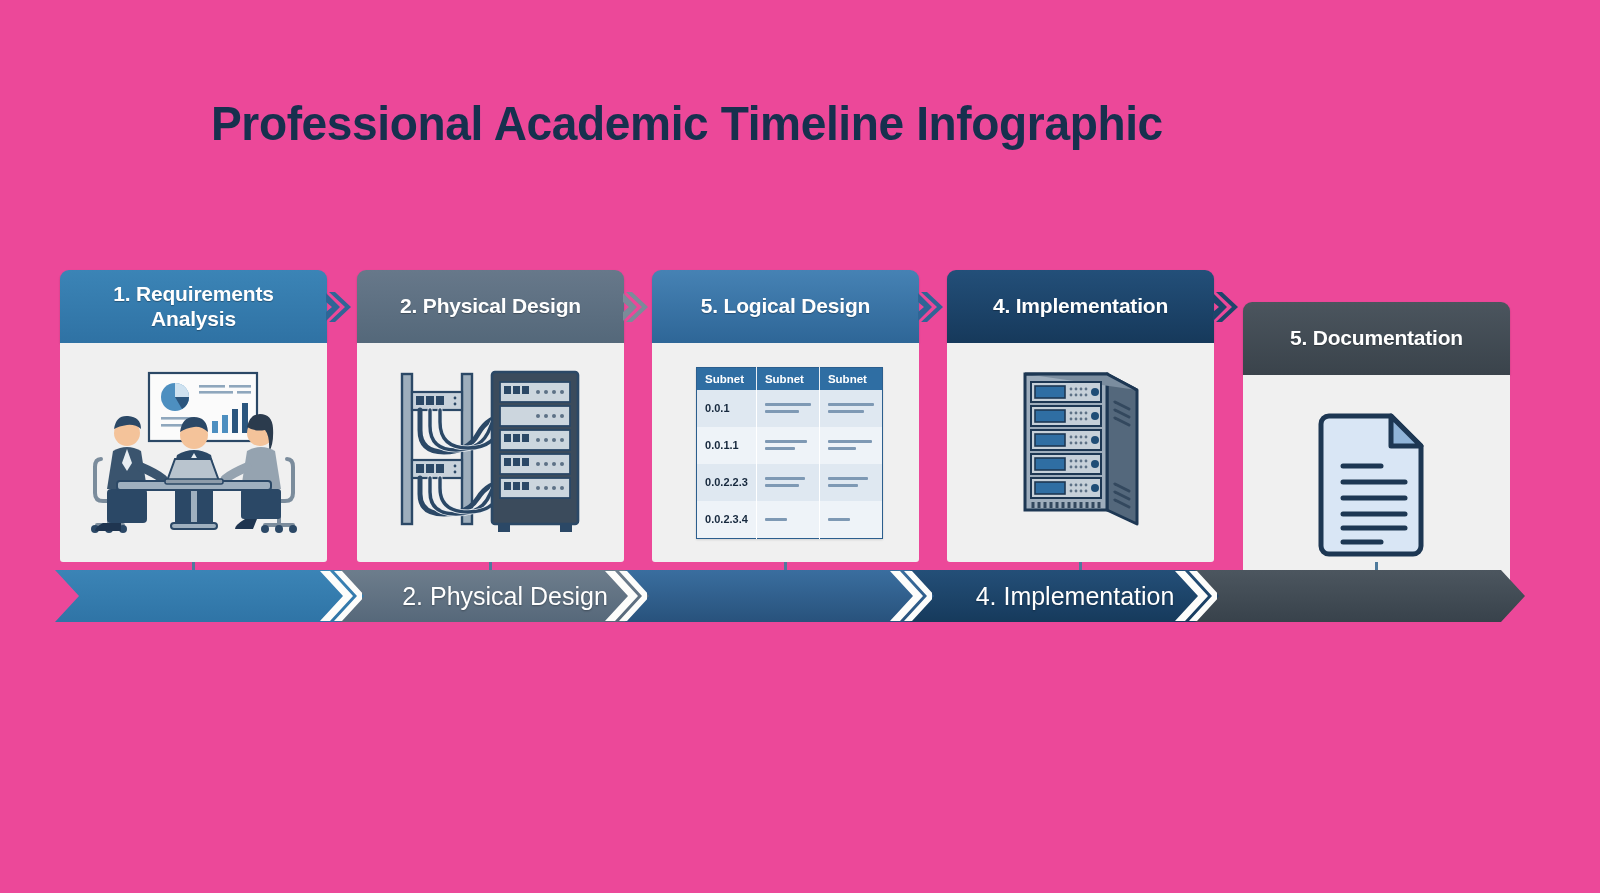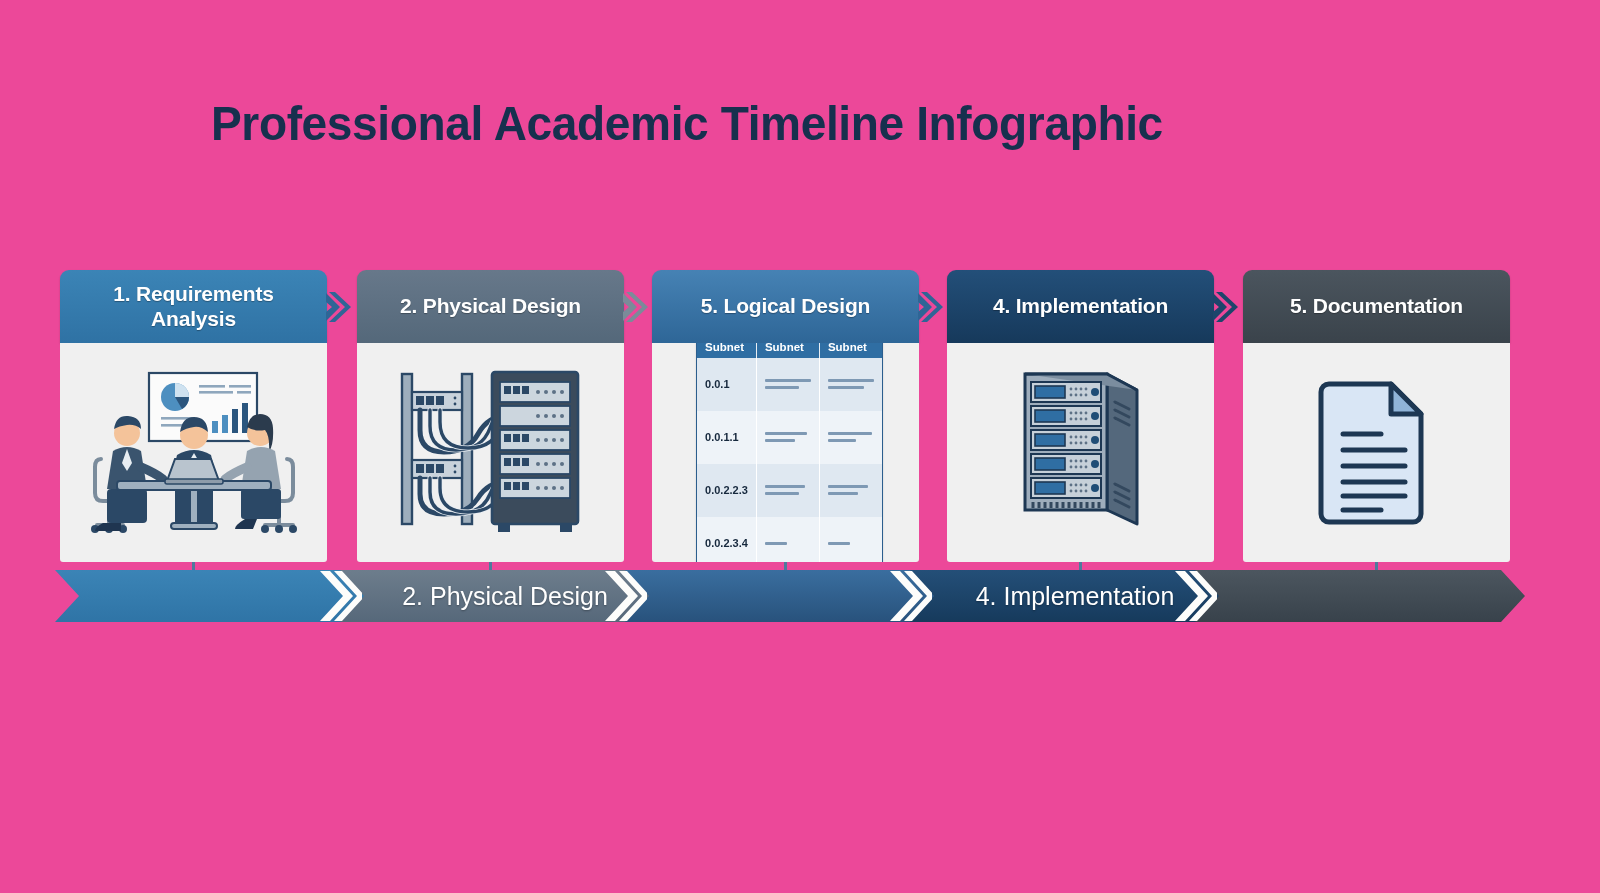--- a/index.html
+++ b/index.html
@@ -143,21 +143,21 @@
     font-weight: bold;
     padding: 5px 8px;
     border-right: 1.5px solid #e9eef3;
     text-align: left;
     font-family: "Liberation Sans", sans-serif;
   }
   .tbl th:last-child { border-right: none; }
   .tbl td {
     font-size: 11px;
     color: #16283d;
-    padding: 20px 8px;
+    padding: 12px 8px;
     border-right: 1.5px solid #ffffff;
     font-weight: bold;
     font-family: "Liberation Sans", sans-serif;
     height: 13px;
   }
   .tbl td:last-child { border-right: none; }
   .tbl tr:nth-child(odd) td { background: #dfe8f1; }
   .tbl tr:nth-child(even) td { background: #eef3f8; }
   .bar {
     display: block;
@@ -537,21 +537,21 @@
     </div>
 
     <div class="sep-chevron" style="left:1212px;">
       <svg width="26" height="34" viewBox="0 0 26 34">
           <path d="M4 2 L20 17 L4 32 L10 32 L26 17 L10 2 Z" fill="#1d456b"></path>
           <path d="M1 3 L15 17 L1 31 L1 22 L7 17 L1 12 Z" fill="#1d456b"></path>
         </svg>
     </div>
 
     <div class="card" style="left:1243px;">
-      <div class="card-header" style="background:linear-gradient(180deg,#4b555e 0%,#3a434b 100%);">
+      <div class="card-header" style="background:linear-gradient(180deg,#4b555e 0%,#3a434b 100%);margin-top:32px;">
         <span class="card-header-label">5. Documentation</span>
       </div>
       <div class="card-body">
         <div class="card-art">
           <svg width="120" height="150" viewBox="0 0 120 150">
             <path d="M12 6 h62 l30 30 v100 a8 8 0 0 1 -8 8 h-84 a8 8 0 0 1 -8 -8 v-122 a8 8 0 0 1 8 -8 z" fill="#d9e6f5" stroke="#1d3753" stroke-width="5" stroke-linejoin="round"></path>
             <path d="M74 6 l30 30 h-30 z" fill="#90b4d8" stroke="#1d3753" stroke-width="5" stroke-linejoin="round"></path>
             <g stroke="#1d3753" stroke-width="5" stroke-linecap="round">
               <path d="M26 56 h38"></path>
               <path d="M26 72 h62"></path>

